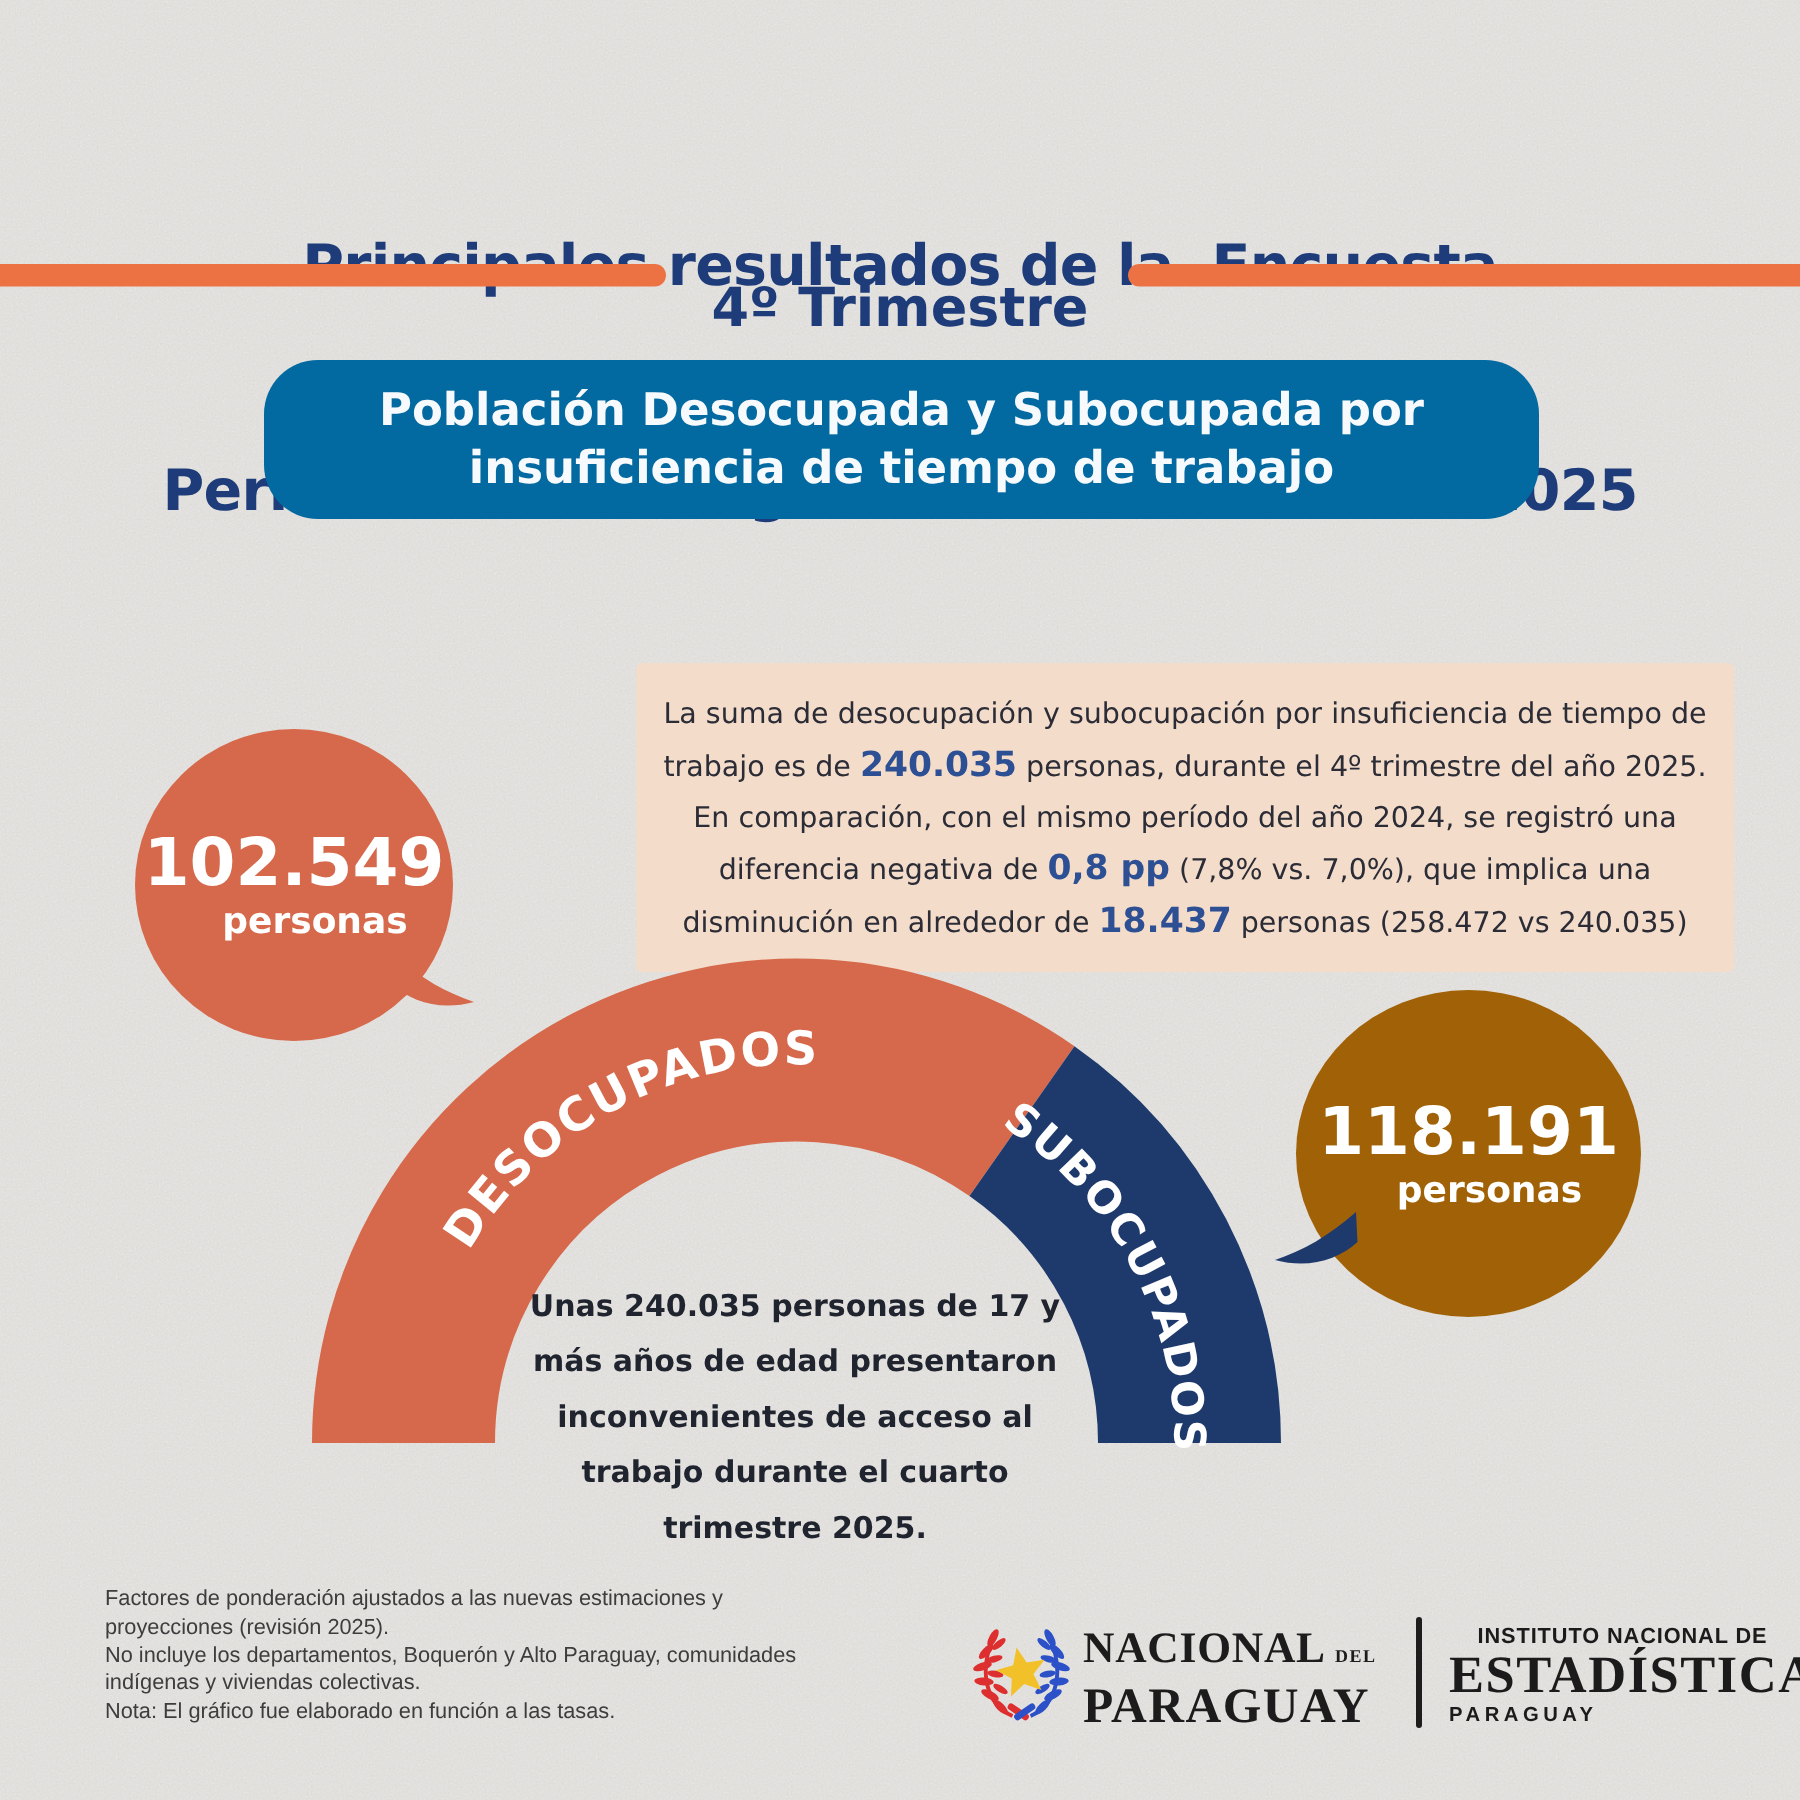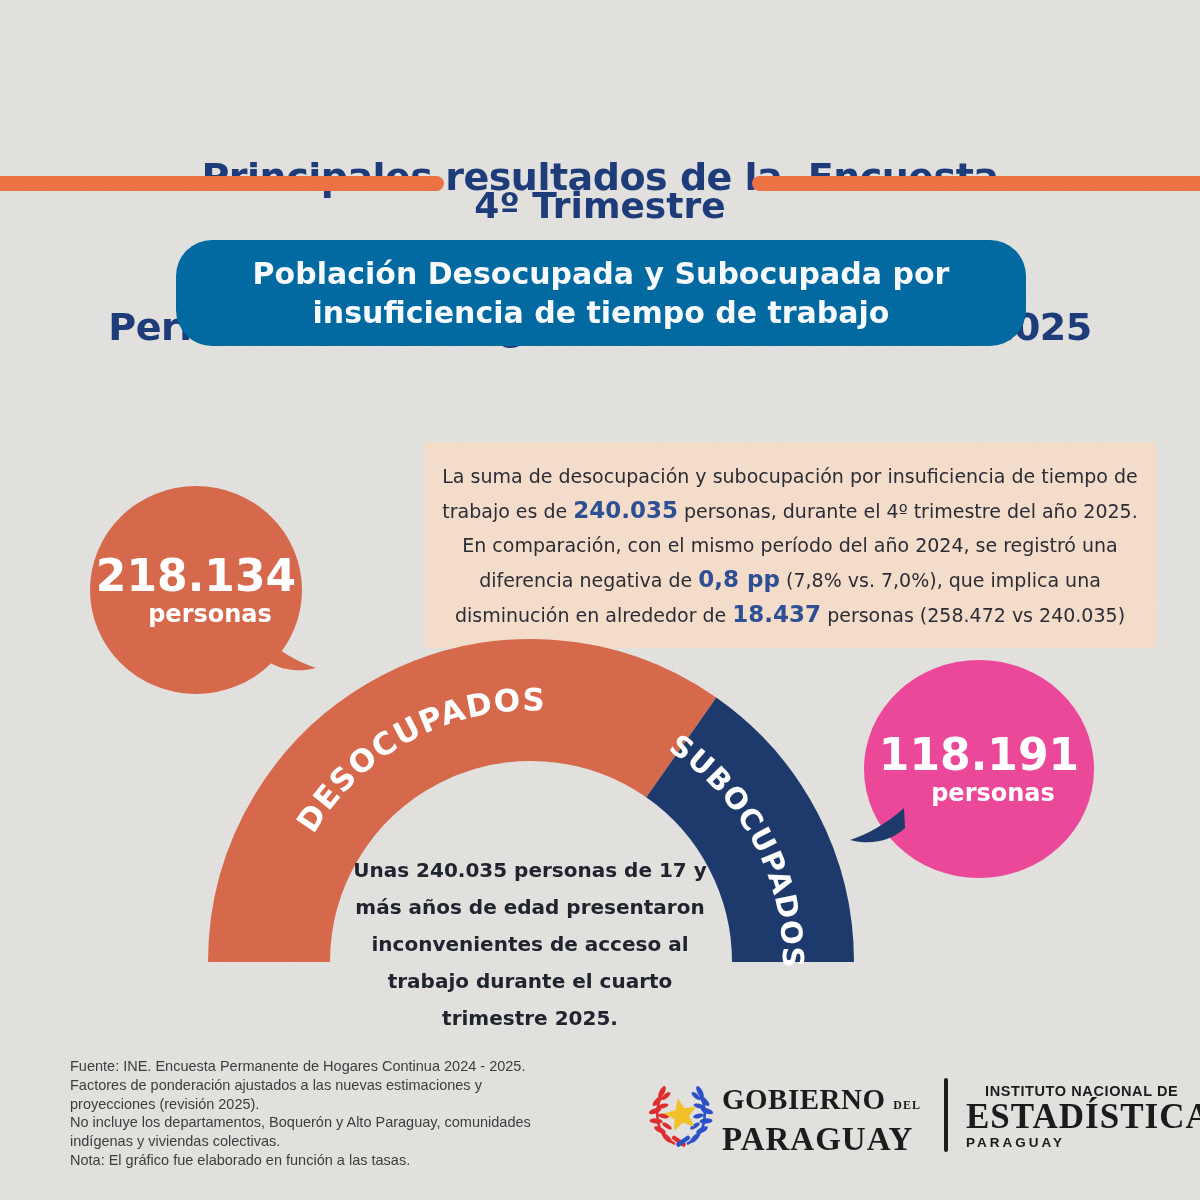--- a/index.html
+++ b/index.html
@@ -29,21 +29,21 @@
   .summary{left:424px;top:404px;width:732px;height:206px;background:#f3dcca;border-radius:4px;
            display:flex;align-items:center;justify-content:center;margin-top:38px;}
   .summary-text{width:700px;text-align:center;color:#2b2c36;font-size:19px;line-height:34px;font-weight:500;}
   .summary-text .em{color:#2d4f93;font-weight:bold;font-size:23px;}
 
   
   .bubble{border-radius:50%;display:flex;flex-direction:column;align-items:center;justify-content:center;color:#fff;}
   .bubble .value{font-weight:bold;font-size:44px;line-height:48px;}
   .bubble .label{font-weight:bold;font-size:24px;line-height:28px;transform:translateX(14px);}
   .bubble-orange{left:90px;top:486px;width:212px;height:208px;background:#d6694b;}
-  .bubble-navy{left:864px;top:660px;width:230px;height:218px;background:#ec4899;}
+  .bubble-navy{left:864px;top:660px;width:230px;height:218px;background:#a16207;}
   .tail{position:absolute;}
 
   
   .center-note{left:315px;top:852px;width:430px;text-align:center;color:#20242f;
                font-weight:bold;font-size:20px;line-height:37px;}
 
   
   .footer{left:70px;top:1057px;width:580px;color:#3d3d3d;font-family:"Liberation Sans",sans-serif;
           font-size:14.5px;line-height:18.8px;}
 
@@ -99,42 +99,41 @@
   </text>
   <text fill="#ffffff" font-family="DejaVu Sans, Liberation Sans, sans-serif" font-weight="bold" font-size="29" letter-spacing="2" text-anchor="middle">
     <textPath href="#arc-centerline" startOffset="84.6%" dominant-baseline="central">SUBOCUPADOS</textPath>
   </text>
 </svg>
 
 <div class="abs bubble bubble-orange">
   <svg class="tail" style="right:-16px;bottom:16px;" width="58" height="46" xmlns="http://www.w3.org/2000/svg">
     <path d="M2 4 C 20 20, 38 30, 56 36 C 34 42, 14 36, 1 24 Z" fill="#d6694b"></path>
   </svg>
-  <div class="value">218.134</div>
+  <div class="value">102.549</div>
   <div class="label">personas</div>
 </div>
 
 <div class="abs bubble bubble-navy">
   <svg class="tail" style="left:-16px;bottom:28px;" width="58" height="46" xmlns="http://www.w3.org/2000/svg">
     <path d="M56 4 C 38 20, 20 30, 2 36 C 24 42, 44 36, 57 24 Z" fill="#1e3a6d"></path>
   </svg>
   <div class="value">118.191</div>
   <div class="label">personas</div>
 </div>
 
 <div class="abs center-note">
   <div>Unas 240.035 personas de 17 y</div>
   <div>más años de edad presentaron</div>
   <div>inconvenientes de acceso al</div>
   <div>trabajo durante el cuarto</div>
   <div>trimestre 2025.</div>
 </div>
 
 <div class="abs footer">
-  <div>Fuente: INE. Encuesta Permanente de Hogares Continua 2024 - 2025.</div>
   <div>Factores de ponderación ajustados a las nuevas estimaciones y</div>
   <div>proyecciones (revisión 2025).</div>
   <div>No incluye los departamentos, Boquerón y Alto Paraguay, comunidades</div>
   <div>indígenas y viviendas colectivas.</div>
   <div>Nota: El gráfico fue elaborado en función a las tasas.</div>
 </div>
 
 <svg class="abs" style="left:644px;top:1076px;" width="74" height="78" viewBox="0 0 74 78" xmlns="http://www.w3.org/2000/svg">
   <g fill="none" stroke="#dd2f2f" stroke-width="2.6">
     <path d="M31 68 C 13 60, 8 38, 19 14"></path>
@@ -165,21 +164,21 @@
     <ellipse cx="52" cy="20" rx="5.5" ry="2.2" transform="rotate(40 52 20)"></ellipse>
     <ellipse cx="55" cy="30" rx="5.5" ry="2.2" transform="rotate(14 55 30)"></ellipse>
     <ellipse cx="54.5" cy="40" rx="5.5" ry="2.2" transform="rotate(-10 54.5 40)"></ellipse>
     <ellipse cx="51" cy="50" rx="5.5" ry="2.2" transform="rotate(-32 51 50)"></ellipse>
     <rect x="31" y="63" width="16" height="4.5" rx="2" transform="rotate(-35 39 65)"></rect>
   </g>
   <path fill="#f2c028" d="M37 22 L41.6 33.1 L53.6 33.9 L44.4 41.6 L47.4 53.2 L37 46.8 L26.6 53.2 L29.6 41.6 L20.4 33.9 L32.4 33.1 Z" transform="rotate(-12 37 38)"></path>
 </svg>
 
 <div class="abs gob-text">
-  <div class="gob-l1"><span>GOBIERNO</span> <span class="small">DEL</span></div>
+  <div class="gob-l1"><span>NACIONAL</span> <span class="small">DEL</span></div>
   <div class="gob-l2">PARAGUAY</div>
 </div>
 
 <div class="abs logo-divider"></div>
 
 <div class="abs ine">
   <div class="ine-l1">INSTITUTO NACIONAL DE</div>
   <div class="ine-l2">ESTADÍSTICA</div>
   <div class="ine-l3">PARAGUAY</div>
 </div>

